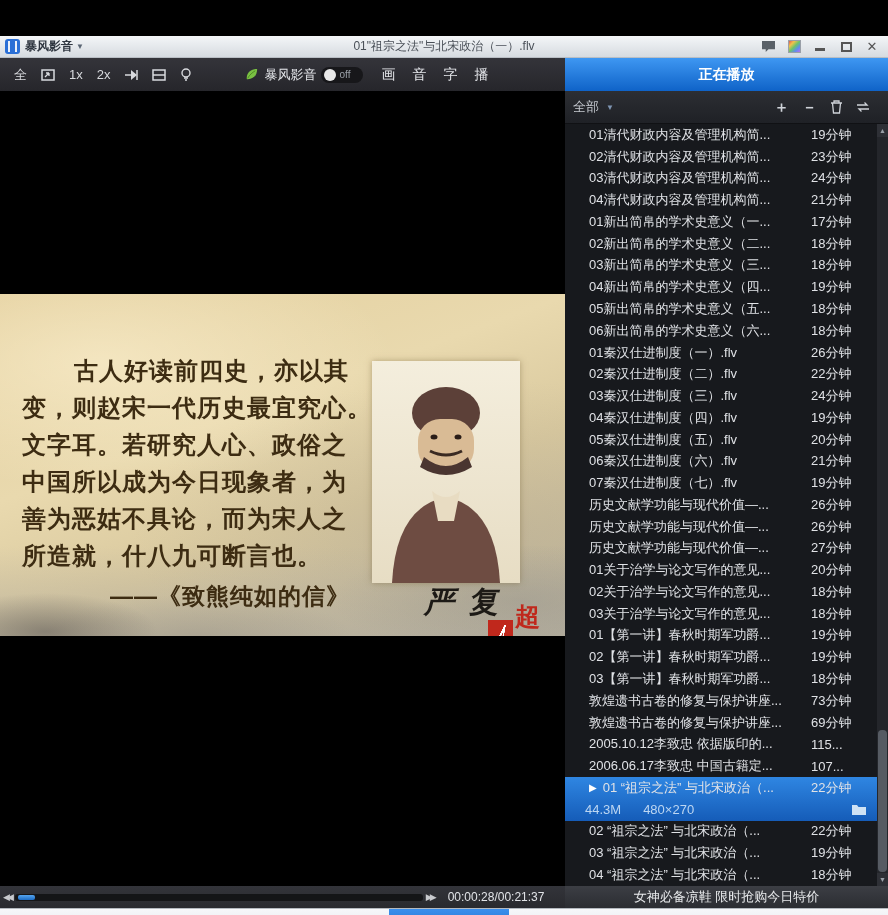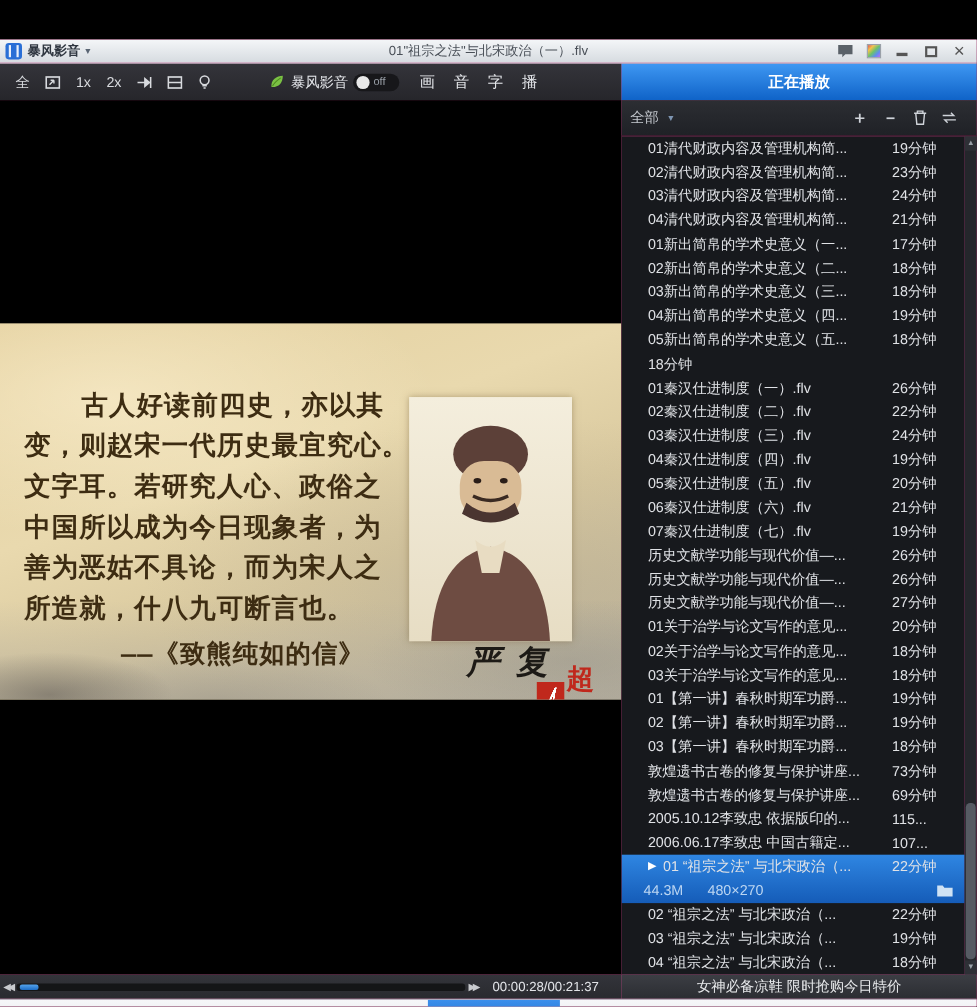--- a/index.html
+++ b/index.html
@@ -54,21 +54,21 @@
       radial-gradient(ellipse 500px 220px at 85% 70%, rgba(170,160,140,.35), rgba(170,160,140,0) 70%),
       linear-gradient(160deg,#e3cf9d 0%, #e9d9ae 38%, #d9c99f 62%, #bdb49c 100%);
     overflow:hidden; }
   .inkwash { position:absolute; left:0; bottom:0; width:100%; height:90px;
     background:
       radial-gradient(ellipse 160px 55px at 8% 95%, rgba(90,85,80,.55), rgba(90,85,80,0) 70%),
       radial-gradient(ellipse 220px 60px at 35% 100%, rgba(140,135,125,.35), rgba(140,135,125,0) 70%),
       radial-gradient(ellipse 260px 80px at 92% 60%, rgba(150,148,140,.45), rgba(150,148,140,0) 72%),
       linear-gradient(rgba(200,195,182,0), rgba(174,170,160,.55)); }
   .quote { position:absolute; left:22px; top:58px; width:372px;
-    font-family:Liberation Mono, monospace; font-weight:bold;
+    font-family:Liberation Sans, sans-serif; font-weight:bold;
     font-size:24px; line-height:37px; color:#3d2c12; letter-spacing:1px; }
   .qline.q-first { text-indent:52px; }
   .qline.q-src { padding-left:88px; font-size:23px; margin-top:4px; }
   .portrait { position:absolute; left:372px; top:67px; width:148px; height:222px;
     background:linear-gradient(#f4eedd,#e7ddc4); box-shadow:0 0 6px rgba(120,100,60,.5); }
   .signature { position:absolute; left:424px; top:288px; font-family:"DejaVu Serif",serif;
     font-size:30px; font-weight:bold; color:#1d1a16; letter-spacing:14px; font-style:italic; }
   .cxlogo { position:absolute; left:488px; top:306px; display:flex; align-items:center; gap:2px; }
   .cxmark { width:27px; height:27px; background:#c0281c; position:relative; overflow:hidden; }
   .cxmark::before { content:""; position:absolute; left:4px; top:5px; width:18px; height:18px;
@@ -343,20 +343,21 @@
         </div>
       </div>
       <div>
         <div class="row">
           <span class="rt">05新出简帛的学术史意义（五...</span>
           <span class="rd">18分钟</span>
         </div>
       </div>
       <div>
         <div class="row">
+          <span class="rt">06新出简帛的学术史意义（六...</span>
           <span class="rd">18分钟</span>
         </div>
       </div>
       <div>
         <div class="row">
           <span class="rt">01秦汉仕进制度（一）.flv</span>
           <span class="rd">26分钟</span>
         </div>
       </div>
       <div>

